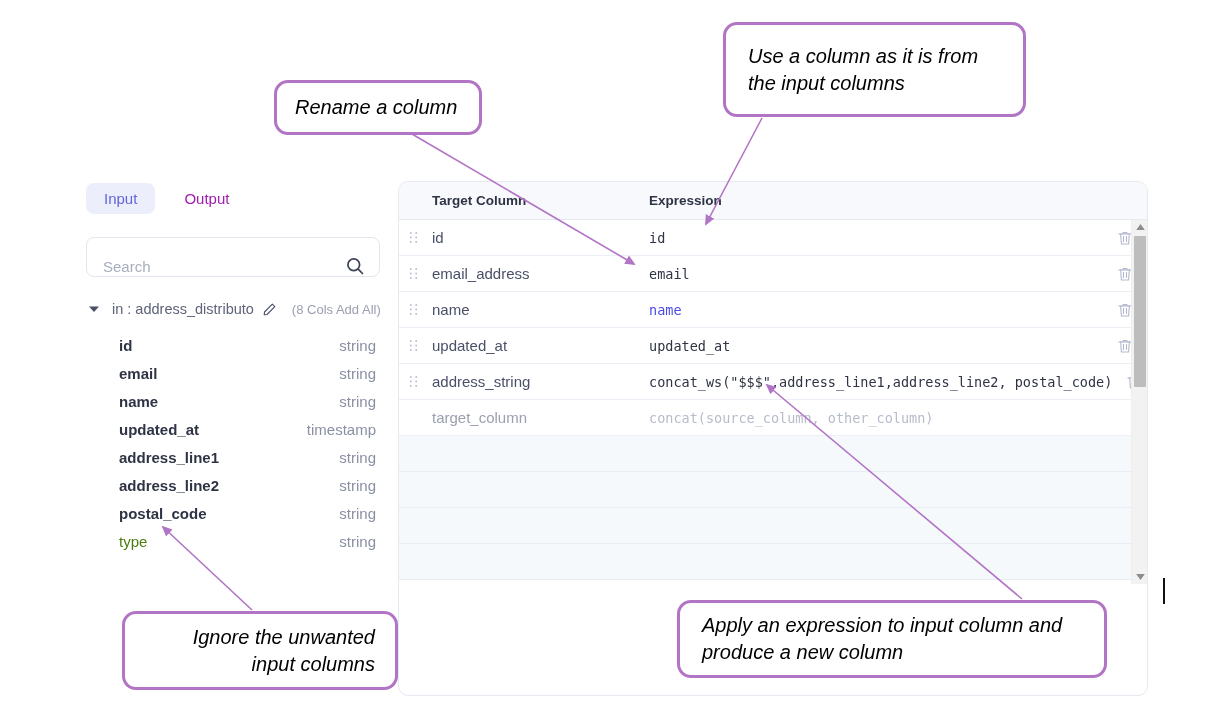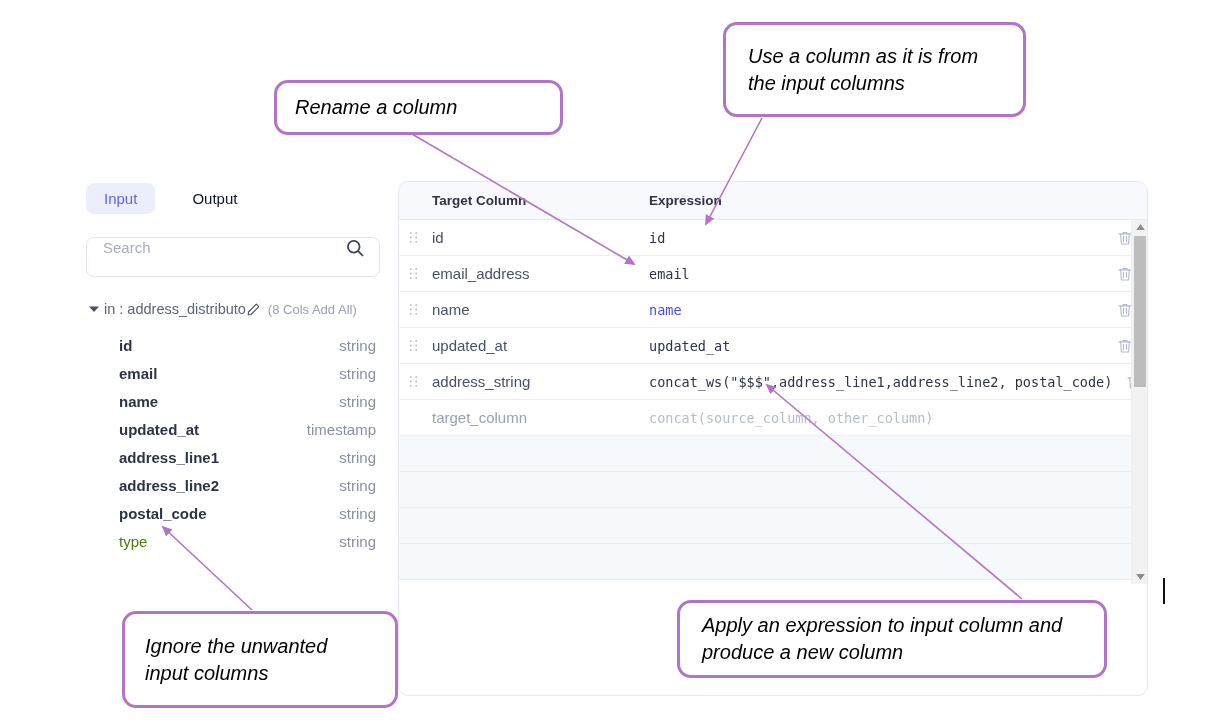--- a/index.html
+++ b/index.html
@@ -33,53 +33,53 @@
     color: #000000;
     font-family: "Liberation Sans", sans-serif;
     font-size: 20px;
     line-height: 1.35;
     display: flex;
     align-items: center;
     box-sizing: border-box;
   }
   .callout-text { display: block; width: 100%; font-style: italic; }
 
-  #callout-rename   { left: 274px; top: 80px;  width: 289px; height: 55px;  padding: 0 18px; }
+  #callout-rename   { left: 274px; top: 80px;  width: 208px; height: 55px;  padding: 0 18px; }
   #callout-useasis  { left: 723px; top: 22px;  width: 303px; height: 95px;  padding: 0 22px; }
-  #callout-ignore   { left: 122px; top: 611px; width: 276px; height: 97px;  padding: 0 20px; text-align: left; }
+  #callout-ignore   { left: 122px; top: 611px; width: 276px; height: 79px;  padding: 0 20px; text-align: right; }
   #callout-apply    { left: 677px; top: 600px; width: 430px; height: 78px;  padding: 0 22px; }
 
   
   #left-panel {
     position: absolute;
     left: 86px; top: 180px;
     width: 294px;
     z-index: 10;
   }
-  #tab-bar { display: flex; align-items: center; gap: 19px; height: 36px; }
+  #tab-bar { display: flex; align-items: center; gap: 11px; height: 36px; }
   .tab {
     font-size: 15px;
     padding: 8px 18px;
     border-radius: 8px;
-    color: #0f172a;
+    color: #a21caf;
     cursor: pointer;
     line-height: 1;
   }
   .tab.active {
     background: #eceefb;
     color: #6366d8;
   }
 
   #search-box {
     margin-top: 21px;
     height: 40px;
     border: 1px solid #e3e6ee;
     border-radius: 8px;
     display: flex;
-    align-items: flex-start;
+    align-items: flex-end;
     padding: 0 14px;
     box-sizing: border-box;
     background: #ffffff;
   }
   #search-input {
     flex: 1;
     border: none;
     outline: none;
     font-family: "Liberation Sans", sans-serif;
     font-size: 15px;
@@ -87,21 +87,21 @@
     background: transparent;
   }
   #search-input::placeholder { color: #a8adbd; }
   #search-icon { width: 20px; height: 20px; flex: none; color: #3c4257; }
 
   #dataset-row {
     margin-top: 22px;
     display: flex;
     align-items: center;
     height: 20px;
-    gap: 2px;
+    gap: 10px;
   }
   #disclosure-icon { width: 16px; height: 16px; color: #4a5068; flex: none; }
   #dataset-name {
     font-size: 14.5px;
     color: #5d6378;
     max-width: 148px;
     overflow: hidden;
     white-space: nowrap;
     flex: none;
   }

